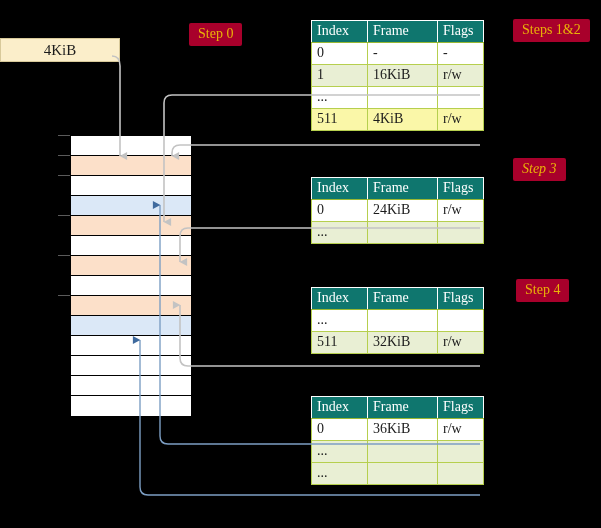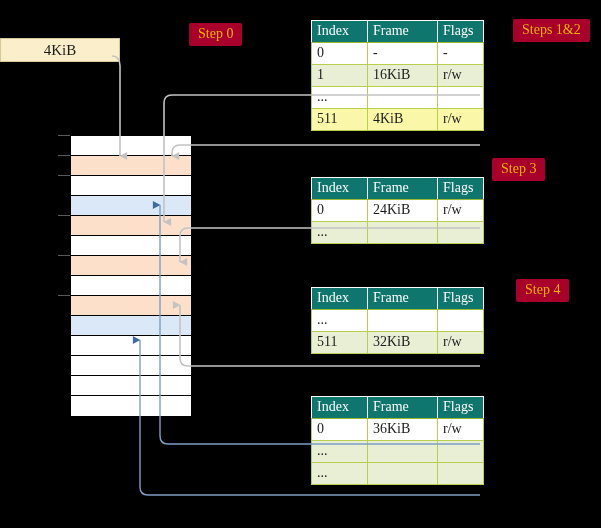--- a/index.html
+++ b/index.html
@@ -47,21 +47,21 @@
     color: #eab308;
     font-size: 14px;
     line-height: 18px;
     padding: 2px 9px 3px 9px;
     border-radius: 2px;
     white-space: nowrap;
     box-shadow: 1px 1px 0 rgba(0,0,0,0.55);
   }
   .badge-step0  { left: 189px; top: 23px; }
   .badge-steps12{ left: 513px; top: 19px; }
-  .badge-step3  { left: 492px; top: 158px; }
+  .badge-step3  { left: 513px; top: 158px; font-style: italic; }
   .badge-step4  { left: 516px; top: 279px; }
 
   
   .memcol {
     position: absolute;
     left: 70px;
     top: 135px;
     width: 120px;
     height: 280px;
     border: 1.5px solid #000000;

